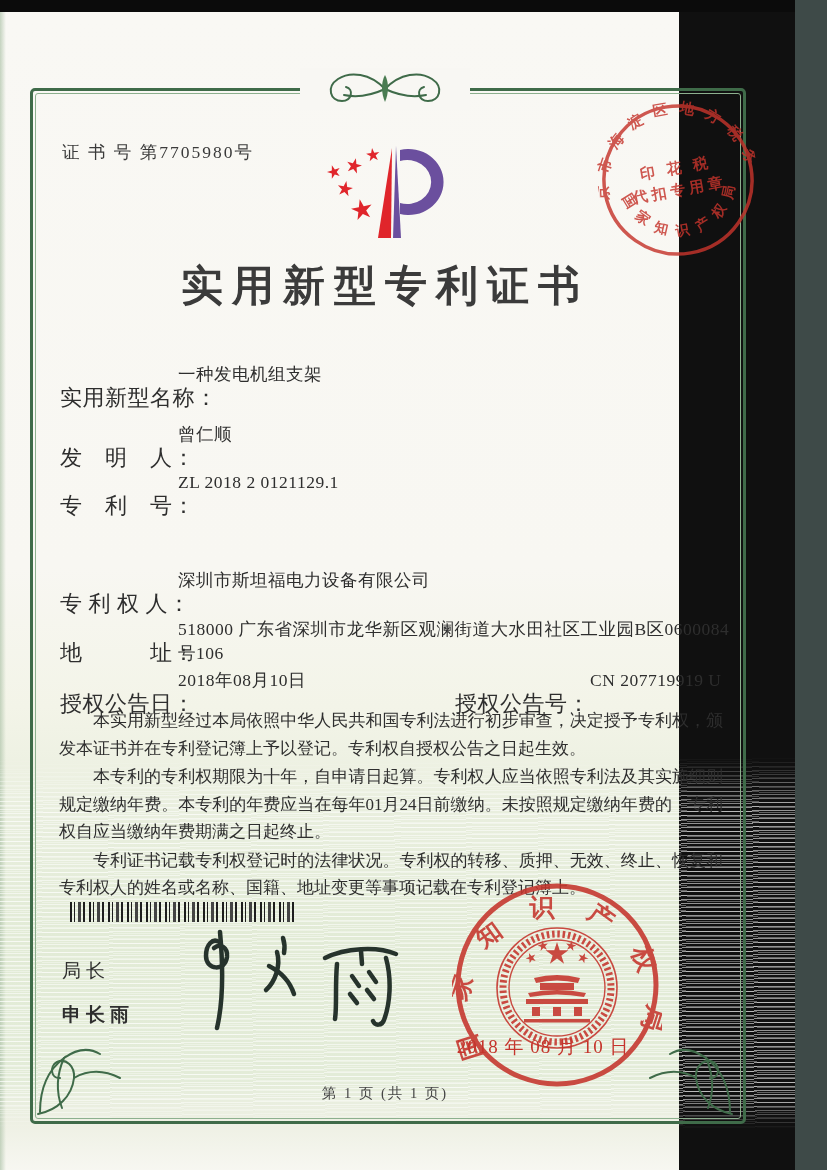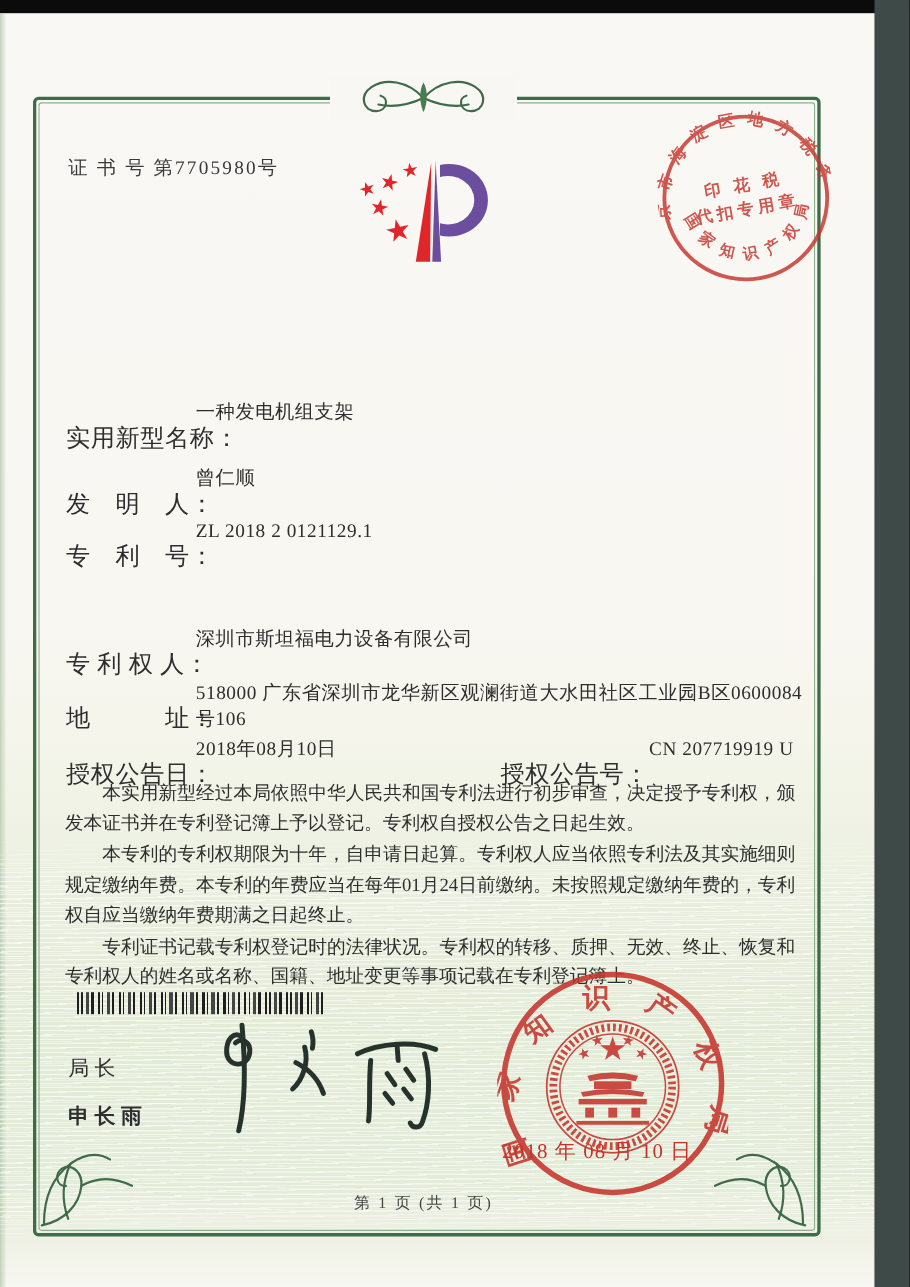--- a/index.html
+++ b/index.html
@@ -1,20 +1,20 @@
 <!DOCTYPE html>
 <html style="--stamp-red: #c5342c; --frame-green: #3f6b49; --logo-red: #e0252b; --logo-purple: #6b4f9e;"><head>
 <meta charset="utf-8">
 <style>
   html,body{margin:0;padding:0;background:#222;}
   .scan{position:relative;width:827px;height:1170px;margin:0 auto;background:#101010;overflow:hidden;
         font-family:"Liberation Serif","DejaVu Serif",serif;color:#2e2e2e;}
   .strip-top{position:absolute;left:0;top:0;width:827px;height:12px;background:#0b0b0b;}
   .strip-right{position:absolute;right:0;top:0;width:32px;height:1170px;background:#3e4a48;}
-  .paper{position:absolute;left:0;top:12px;width:795px;height:1158px;
+  .paper{position:absolute;left:0;top:12px;width:679px;height:1158px;
          background:linear-gradient(180deg,#f9f8f4 0%,#f8f7f2 48%,#f3f4e8 60%,#e8eedd 70%,#e2ebd6 80%,#e3ecd8 92%,#eef0e4 96%,#f7f7f1 100%);}
   .paper-edge{position:absolute;left:0;top:0;width:6px;height:100%;
          background:linear-gradient(90deg,#aec3a9,rgba(255,255,255,0));opacity:.7;}
   .guilloche{position:absolute;left:0;top:745px;width:795px;height:372px;pointer-events:none;
          background:
            repeating-linear-gradient(179.2deg, rgba(255,255,255,.55) 0 1px, rgba(255,255,255,0) 1px 4px),
            repeating-linear-gradient(180.8deg, rgba(255,255,255,.35) 0 1px, rgba(255,255,255,0) 1px 5px);
          -webkit-mask-image:linear-gradient(180deg,transparent 0,#000 14%, #000 92%, transparent 100%);
          mask-image:linear-gradient(180deg,transparent 0,#000 14%, #000 92%, transparent 100%);}
   .frame{position:absolute;left:30px;top:76px;width:710px;height:1030px;
@@ -123,20 +123,21 @@
       <defs>
         <path id="taxArcTop" d="M 10,96 A 71,71 0 1 1 150,96"></path>
         <path id="taxArcBot" d="M 26,98 A 58,58 0 0 0 134,98"></path>
       </defs>
       <text class="st-arc"><textPath href="#taxArcTop" startOffset="50%">北京市海淀区地方税务局</textPath></text>
       <text class="st-arc st-arc-b"><textPath href="#taxArcBot" startOffset="50%">国家知识产权局</textPath></text>
       <text class="st-line" x="80" y="73">印 花 税</text>
       <text class="st-line" x="80" y="95">代扣专用章</text>
     </svg>
 
+    <div class="title">实用新型专利证书</div>
 
     <div class="row" style="top:350px">
       <span class="lab">实用新型名称：</span><span class="val">一种发电机组支架</span>
     </div>
     <div class="row" style="top:410px">
       <span class="lab">发　明　人：</span><span class="val">曾仁顺</span>
     </div>
     <div class="row" style="top:458px">
       <span class="lab">专　利　号：</span><span class="val">ZL 2018 2 0121129.1</span>
     </div>

